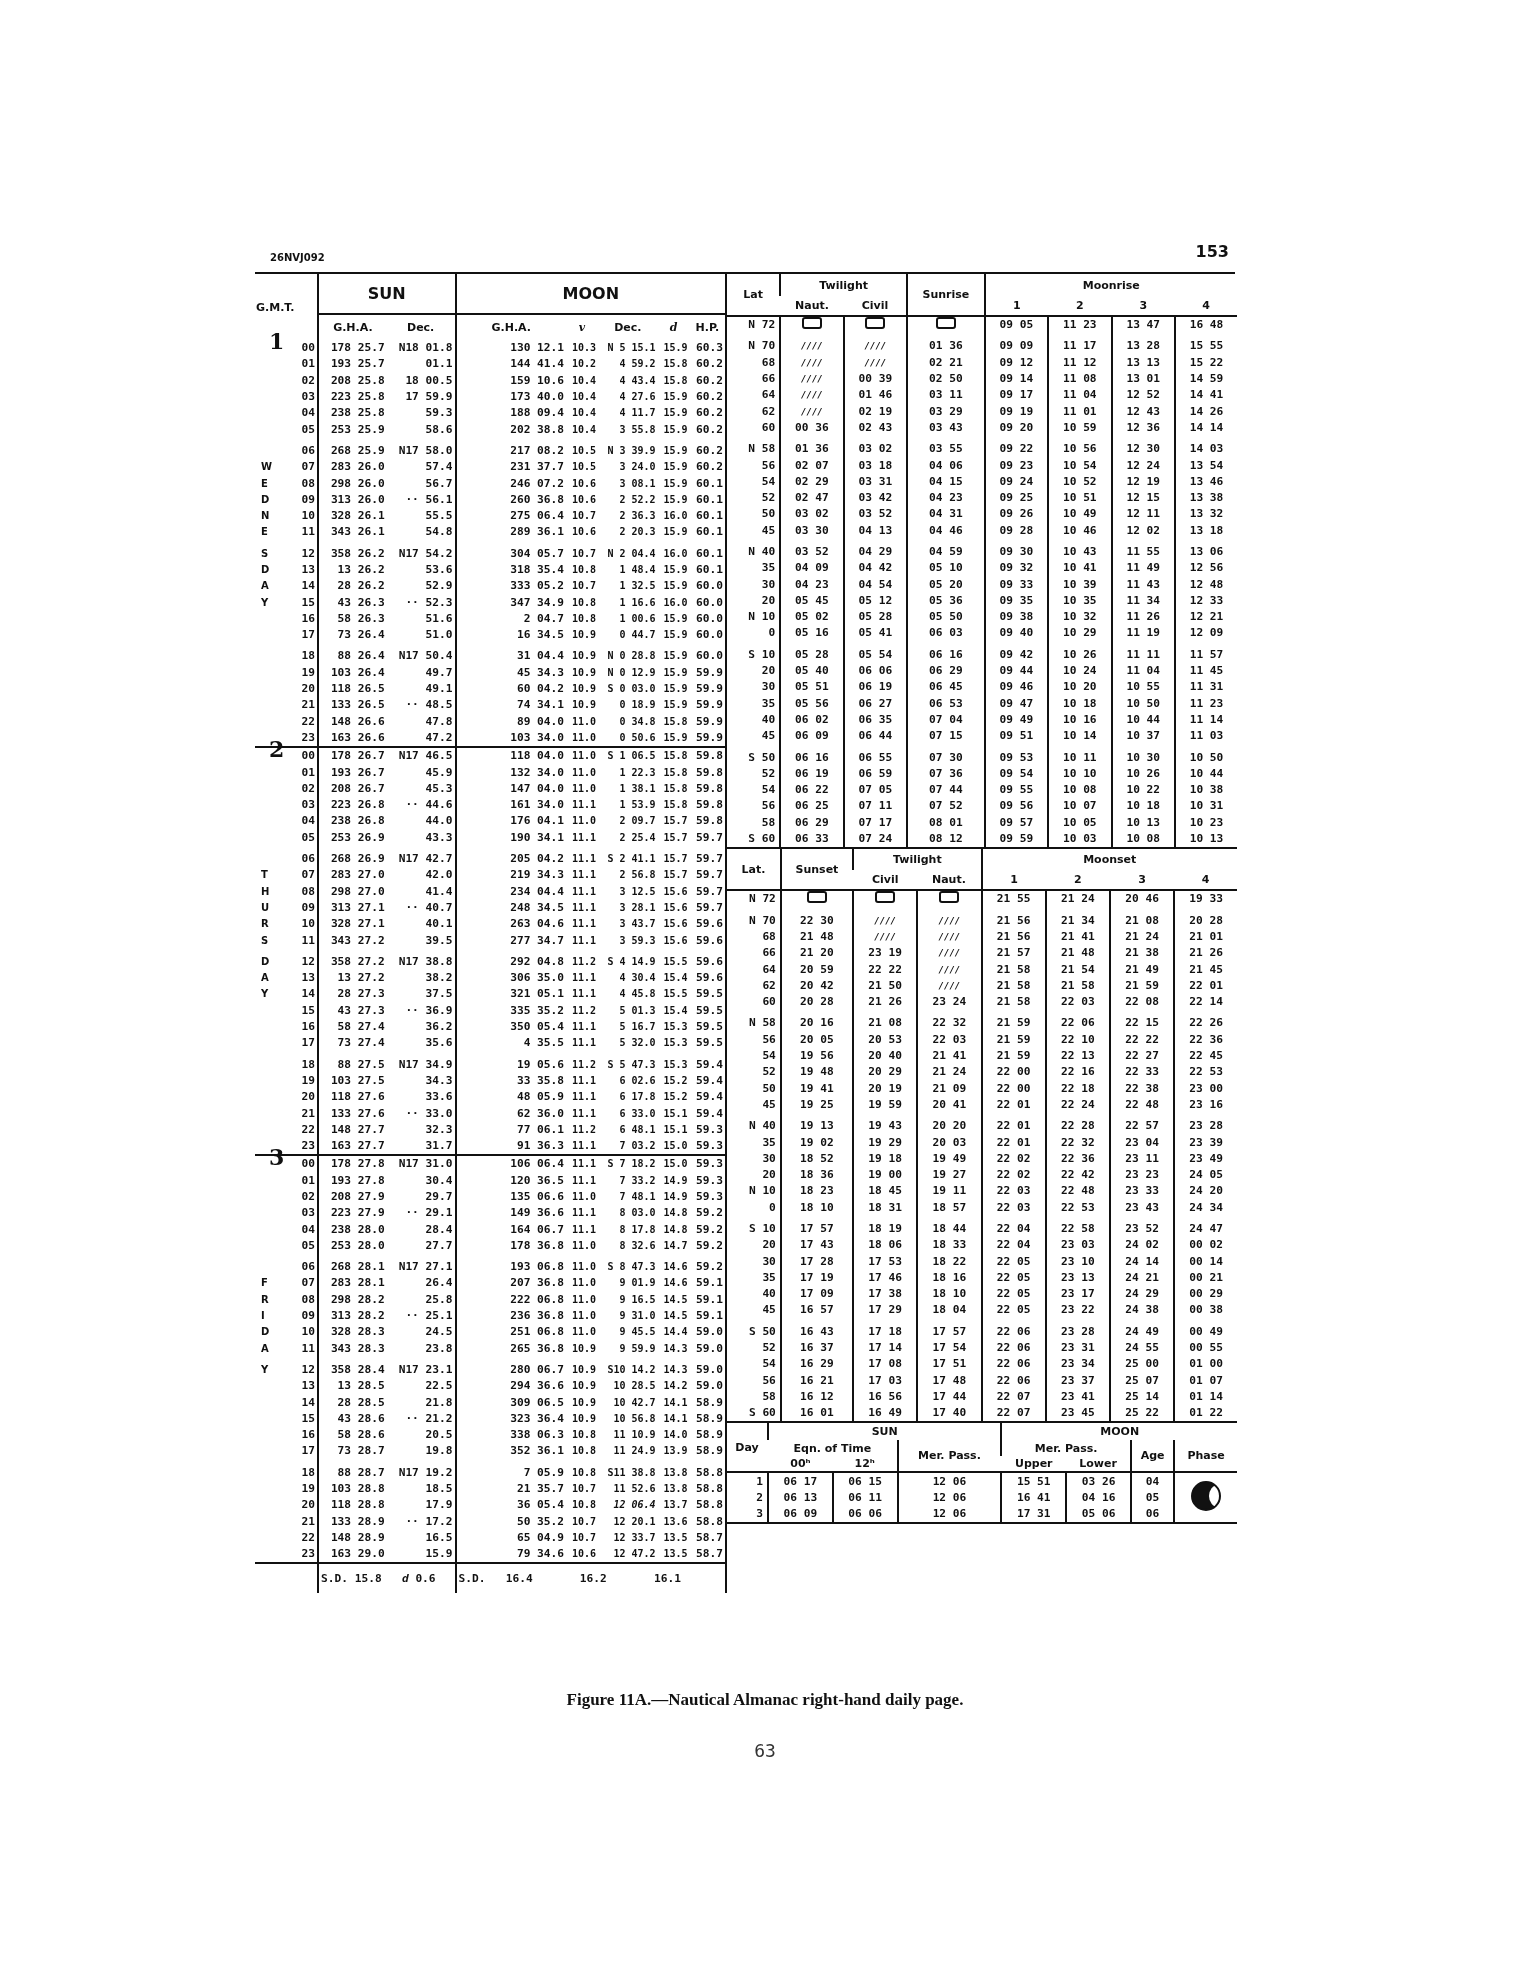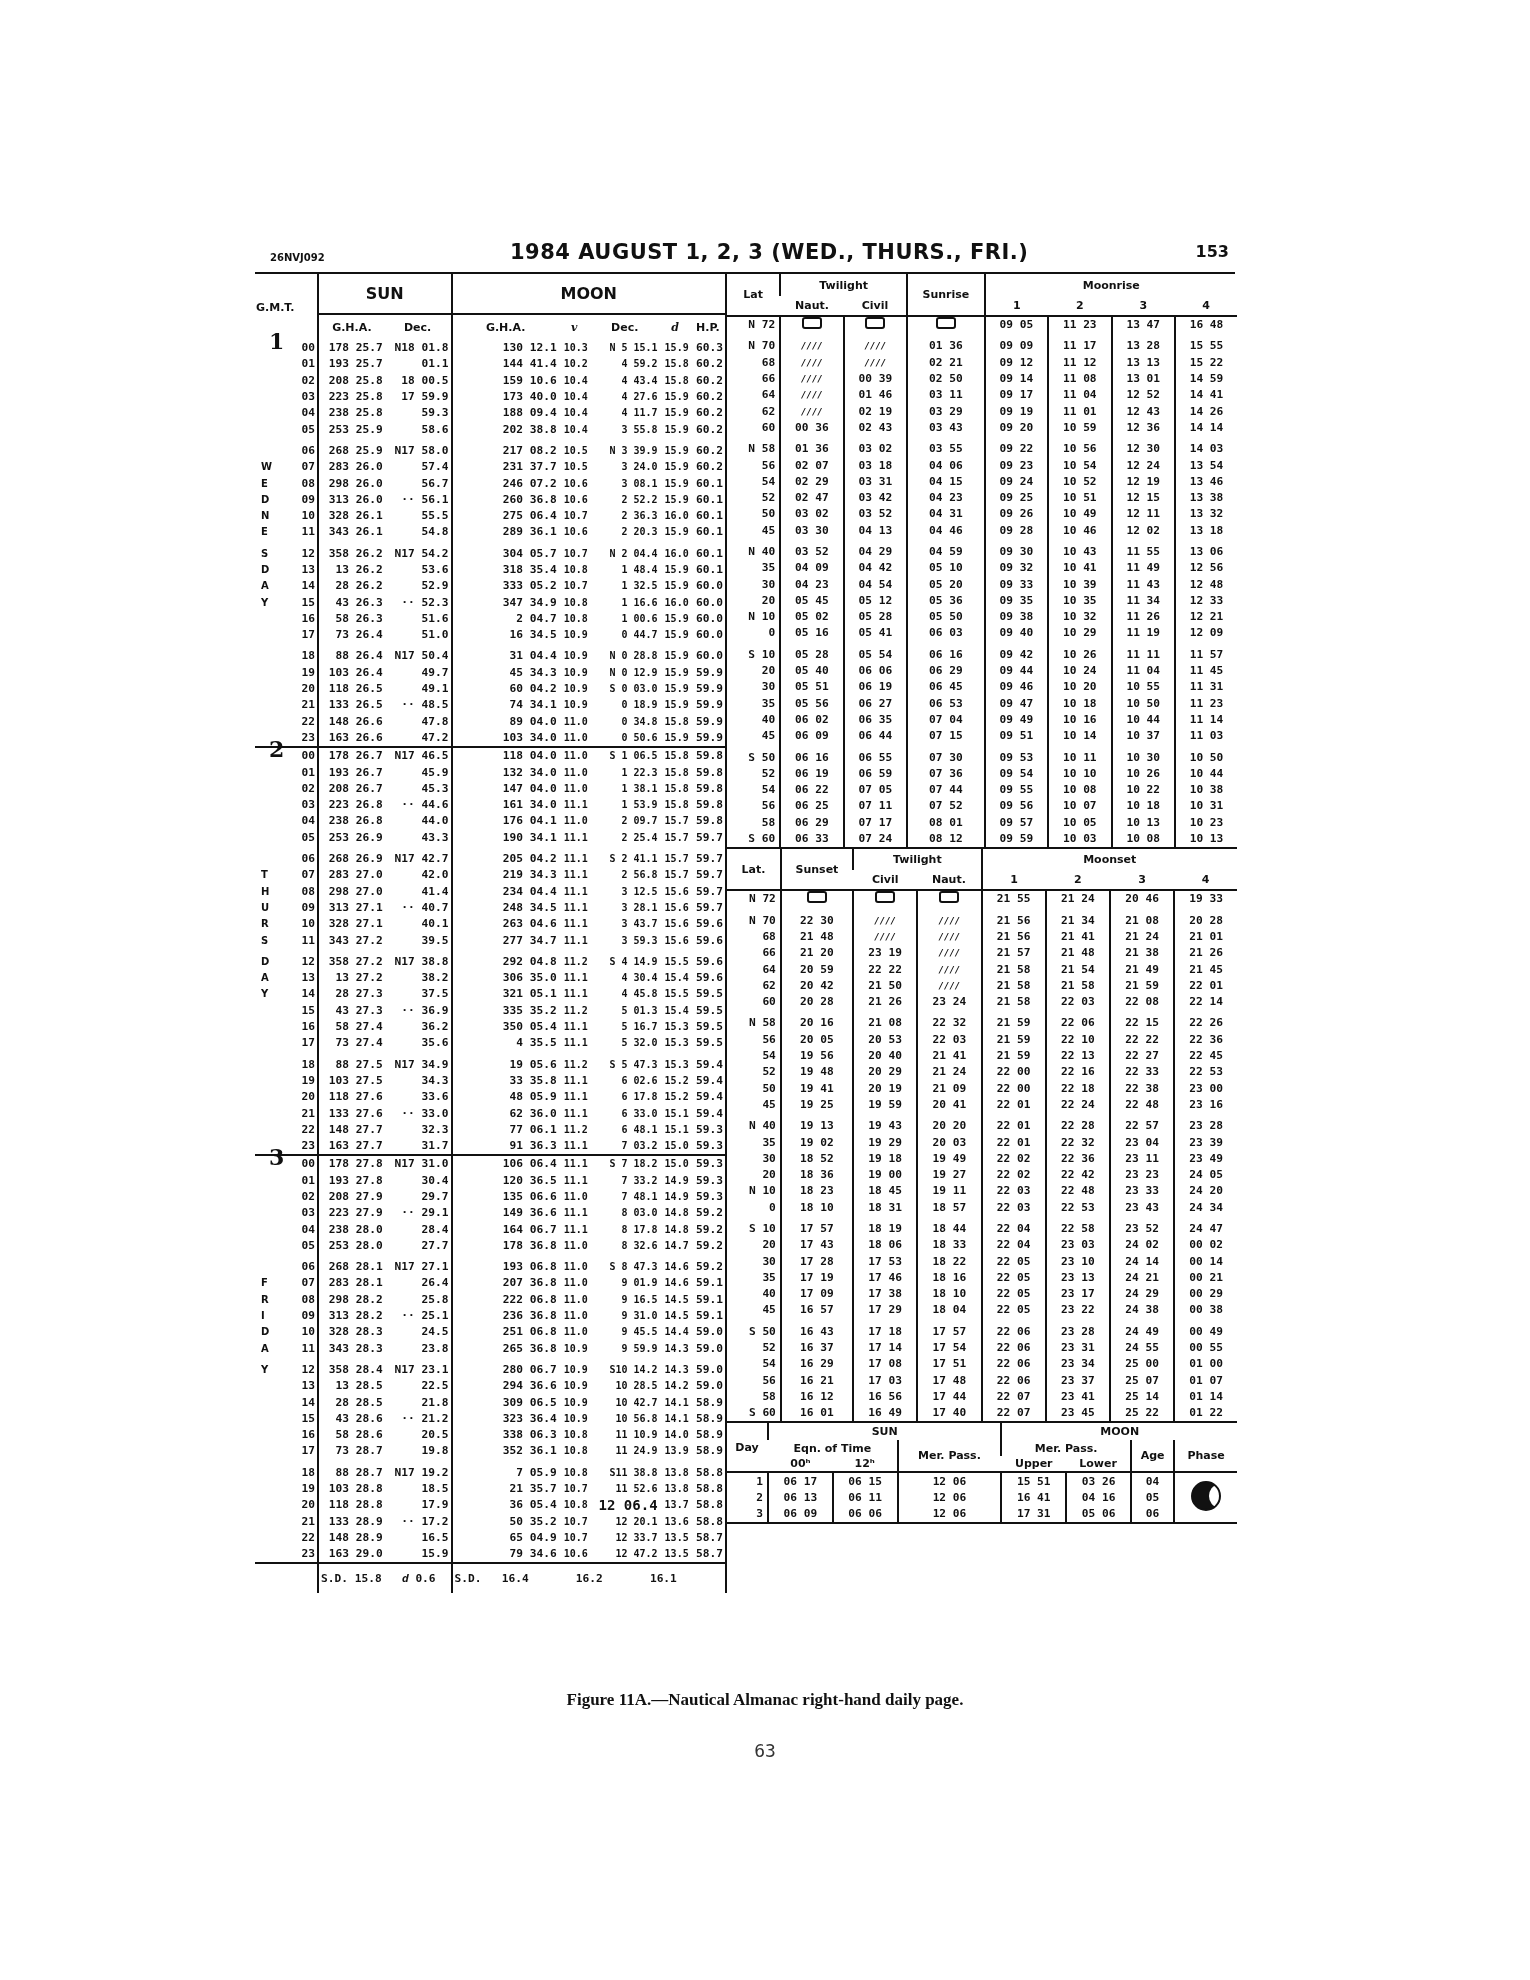--- a/index.html
+++ b/index.html
@@ -34,21 +34,20 @@
   .box{display:inline-block;width:16px;height:8px;border:2px solid #111;border-radius:3px;}
   .moonphase{display:inline-block;width:26px;height:26px;border-radius:50%;background:#111;border:2px solid #111;position:relative;overflow:hidden;}
   .moonphase::after{content:"";position:absolute;right:-8px;top:2px;width:18px;height:22px;border-radius:50%;background:#fff;}
 </style>
 </head>
 <body>
 
 <div class="page">
   <div class="hdr">
     <span class="code">26NVJ092</span>
-    <span class="title">1984 AUGUST 1, 2, 3 (WED., THURS., FRI.)</span>
     <span class="pno">153</span>
   </div>
   <div class="rule" style="top:32px;"></div>
 
   <div class="body">
 
     <div class="left">
       <table class="lt" id="lt">
         <thead>
           <tr style="height:40px;">
@@ -746,21 +745,21 @@
               <td style="text-align: right; font-size: 10px;">11 52.6</td>
               <td style="text-align: right; font-size: 10px;">13.8</td>
               <td style="text-align: right;">58.8</td>
             </tr>
             <tr>
               <td class="gmt"><span>20</span></td>
               <td class="sun" style="text-align: right;">118 28.8</td>
               <td style="text-align: right;">17.9</td>
               <td class="moon" style="text-align: right;">36 05.4</td>
               <td style="text-align: right; font-size: 10px;">10.8</td>
-              <td style="text-align: right; font-size: 14px;">12 06.4</td>
+              <td style="text-align: right; font-size: 10px; font-style: italic;">12 06.4</td>
               <td style="text-align: right; font-size: 10px;">13.7</td>
               <td style="text-align: right;">58.8</td>
             </tr>
             <tr>
               <td class="gmt"><span>21</span></td>
               <td class="sun" style="text-align: right;">133 28.9</td>
               <td style="text-align: right;">·· 17.2</td>
               <td class="moon" style="text-align: right;">50 35.2</td>
               <td style="text-align: right; font-size: 10px;">10.7</td>
               <td style="text-align: right; font-size: 10px;">12 20.1</td>

